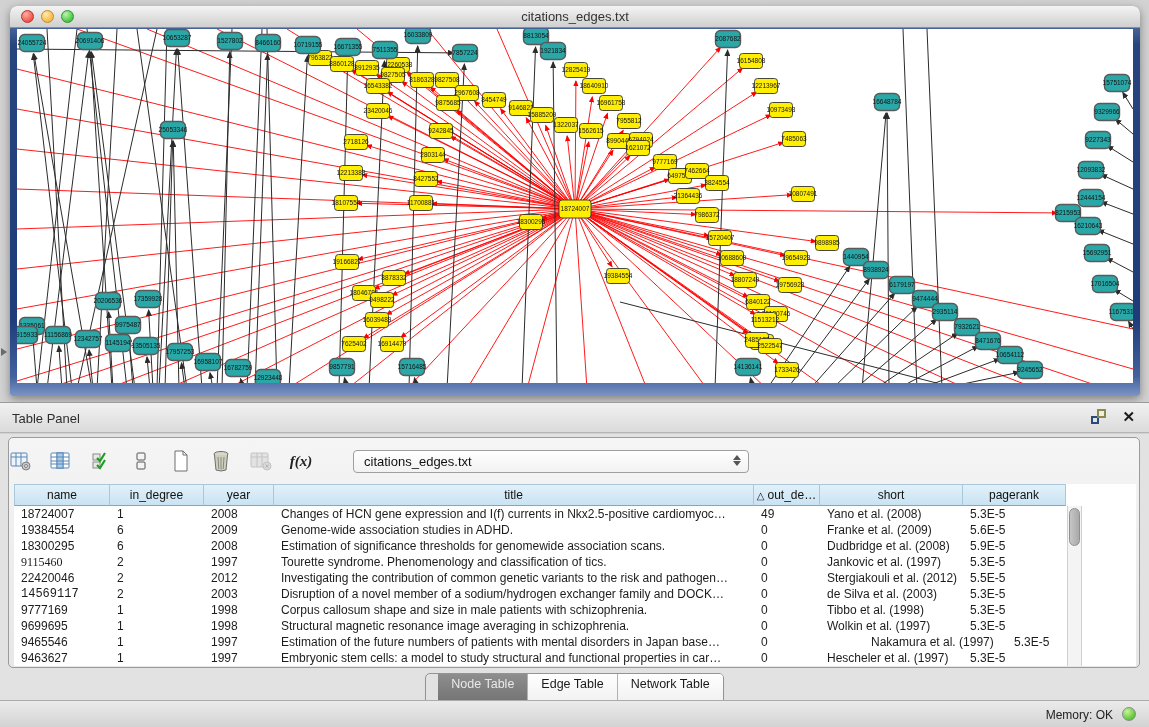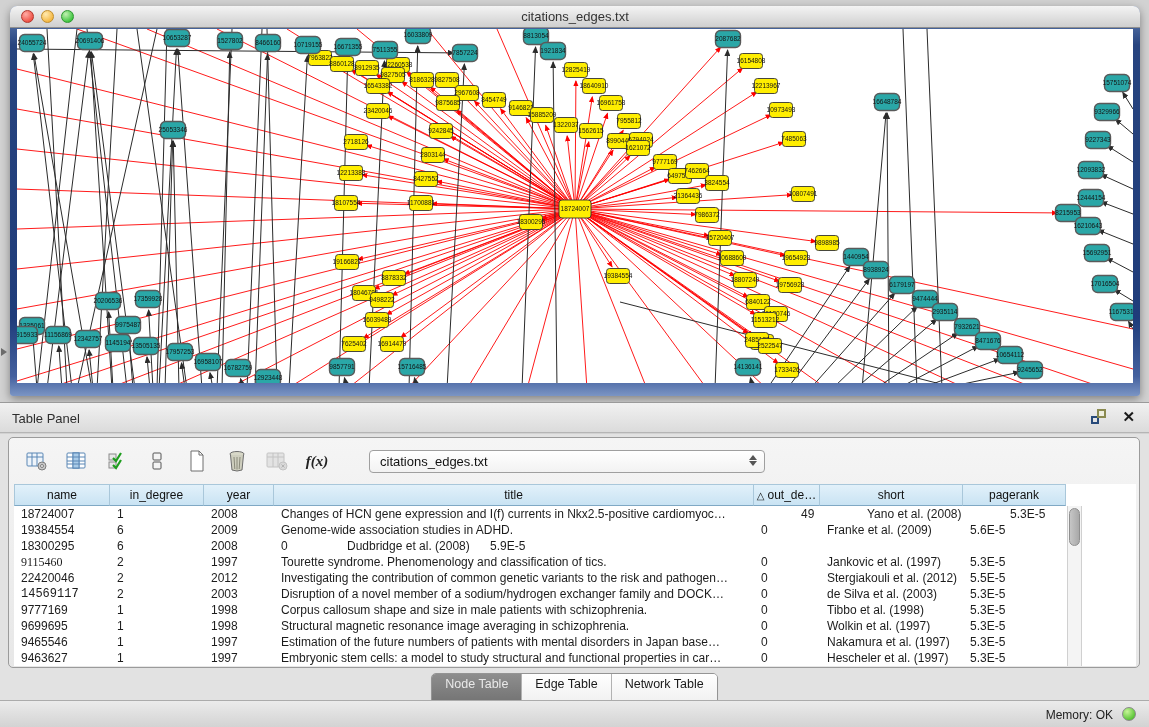--- a/index.html
+++ b/index.html
@@ -31,21 +31,21 @@
   .tp-icons { position:absolute; right:14px; top:6px; display:flex; gap:16px; align-items:center; }
   .float-ic { position:relative; width:15px; height:15px; }
   .float-ic .sq1 { position:absolute; left:0; bottom:0; width:8px; height:8px; border:2px solid #274a7a; }
   .float-ic .sq2 { position:absolute; right:0; top:0; width:9px; height:9px; border:2px solid #8a8a50; background:#efefdf; }
   .close-x { font-size:15px; font-weight:bold; color:#1b1b1b; line-height:15px; cursor:default; }
 
   
   .tp-body { position:absolute; left:0; top:434px; width:1149px; height:266px; background:#e2e2e2; }
   .inset { position:absolute; left:8px; top:3px; width:1132px; height:231px; border:1px solid #9b9b9b;
     border-radius:5px; background:linear-gradient(#f5f5f5,#e7e7e7); }
-  .toolbar { position:absolute; left:16px; top:6px; height:34px; display:flex; align-items:center; gap:16px; }
+  .toolbar { position:absolute; left:0; top:6px; height:34px; display:flex; align-items:center; gap:16px; }
   .tb-icon { width:24px; height:24px; display:flex; align-items:center; justify-content:center; }
   .fx { font-family:"Liberation Serif",serif; font-style:italic; font-weight:bold; font-size:15px; color:#222; }
   .dropdown { margin-left:24px; width:396px; height:23px; border:1px solid #9f9f9f; border-radius:4px;
     background:linear-gradient(#ffffff,#f2f2f2); position:relative; box-shadow:inset 0 1px 0 #fff; }
   .dropdown .val { font-size:13px; line-height:21px; padding-left:10px; color:#111; }
   .stepper { position:absolute; right:7px; top:4px; display:flex; flex-direction:column; gap:1px; }
   .stepper i { width:0; height:0; border-left:4px solid transparent; border-right:4px solid transparent; }
   .stepper .up { border-bottom:5px solid #555; }
   .stepper .dn { border-top:5px solid #555; }
 
@@ -59,21 +59,21 @@
   .tbody { background:#fff; }
   .tr { display:flex; height:16px; }
   .td { font-size:12px; color:#1c1c1c; line-height:16px; padding:0 7px; overflow:hidden; white-space:nowrap; }
   .vscroll { position:absolute; left:1053px; top:22px; width:15px; height:160px; background:#f4f4f4;
     border-left:1px solid #d0d0d0; border-right:1px solid #d0d0d0; }
   .vthumb { margin:2px auto 0; width:11px; height:38px; border-radius:6px;
     background:linear-gradient(90deg,#c6c6c6,#a9a9a9); border:1px solid #8f8f8f; }
 
   .tabs-row { position:absolute; left:0; top:239px; width:100%; display:flex; justify-content:center; }
   .seg { display:flex; border:1px solid #949494; border-radius:5px; overflow:hidden; height:36px;
-    box-shadow:0 1px 1px rgba(0,0,0,.12); }
+    box-shadow:0 1px 1px rgba(0,0,0,.12);padding-left:12px; }
   .seg-item { padding:0 13px; font-size:12.5px; line-height:20px; color:#1a1a1a;
     background:linear-gradient(#ffffff,#eeeeee); border-left:1px solid #b2b2b2; }
   .seg-item:first-child { border-left:none; }
   .seg-item.sel { background:linear-gradient(#8e8e8e,#6e6e6e); color:#e9e9e9; }
 
   
   .statusbar { position:absolute; left:0; top:700px; width:1149px; height:27px;
     background:linear-gradient(#ebebeb,#d3d3d3); border-top:1px solid #ababab; }
   .memory { position:absolute; right:36px; top:7px; font-size:12px; color:#222; }
   .mem-dot { position:absolute; right:13px; top:6px; width:14px; height:14px; border-radius:50%;
@@ -825,37 +825,38 @@
             <div class="th" style="width: 66px;"><span class="sort-tri">△</span><span>out_de…</span></div>
             <div class="th" style="width: 143px;"><span>short</span></div>
             <div class="th" style="width: 103px;"><span>pagerank</span></div>
           </div>
         <div class="tbody" id="tbody">
             <div class="tr">
               <div class="td" style="width: 96px;">18724007</div>
               <div class="td" style="width: 94px;">1</div>
               <div class="td" style="width: 70px;">2008</div>
               <div class="td" style="width: 480px;">Changes of HCN gene expression and I(f) currents in Nkx2.5-positive cardiomyoc…</div>
-              <div class="td" style="width: 66px; margin-left: 40px;">49</div>
+              <div class="td" style="width: 66px;">49</div>
               <div class="td" style="width: 143px;">Yano et al. (2008)</div>
               <div class="td" style="width: 103px;">5.3E-5</div>
             </div>
             <div class="tr">
               <div class="td" style="width: 96px;">19384554</div>
               <div class="td" style="width: 94px;">6</div>
               <div class="td" style="width: 70px;">2009</div>
               <div class="td" style="width: 480px;">Genome-wide association studies in ADHD.</div>
               <div class="td" style="width: 66px;">0</div>
               <div class="td" style="width: 143px;">Franke et al. (2009)</div>
               <div class="td" style="width: 103px;">5.6E-5</div>
             </div>
             <div class="tr">
               <div class="td" style="width: 96px;">18300295</div>
               <div class="td" style="width: 94px;">6</div>
               <div class="td" style="width: 70px;">2008</div>
+              <div class="td" style="width: 480px;">Estimation of significance thresholds for genomewide association scans.</div>
               <div class="td" style="width: 66px;">0</div>
               <div class="td" style="width: 143px;">Dudbridge et al. (2008)</div>
               <div class="td" style="width: 103px;">5.9E-5</div>
             </div>
             <div class="tr">
               <div class="td" style="width: 96px; font-family: Liberation Serif, serif;">9115460</div>
               <div class="td" style="width: 94px;">2</div>
               <div class="td" style="width: 70px;">1997</div>
               <div class="td" style="width: 480px;">Tourette syndrome. Phenomenology and classification of tics.</div>
               <div class="td" style="width: 66px;">0</div>
@@ -897,21 +898,21 @@
               <div class="td" style="width: 66px;">0</div>
               <div class="td" style="width: 143px;">Wolkin et al. (1997)</div>
               <div class="td" style="width: 103px;">5.3E-5</div>
             </div>
             <div class="tr">
               <div class="td" style="width: 96px;">9465546</div>
               <div class="td" style="width: 94px;">1</div>
               <div class="td" style="width: 70px;">1997</div>
               <div class="td" style="width: 480px;">Estimation of the future numbers of patients with mental disorders in Japan base…</div>
               <div class="td" style="width: 66px;">0</div>
-              <div class="td" style="width: 143px;">Nakamura et al. (1997)</div>
+              <div class="td" style="width: 143px; margin-left: 44px;">Nakamura et al. (1997)</div>
               <div class="td" style="width: 103px;">5.3E-5</div>
             </div>
             <div class="tr">
               <div class="td" style="width: 96px;">9463627</div>
               <div class="td" style="width: 94px;">1</div>
               <div class="td" style="width: 70px;">1997</div>
               <div class="td" style="width: 480px;">Embryonic stem cells: a model to study structural and functional properties in car…</div>
               <div class="td" style="width: 66px;">0</div>
               <div class="td" style="width: 143px;">Hescheler et al. (1997)</div>
               <div class="td" style="width: 103px;">5.3E-5</div>

